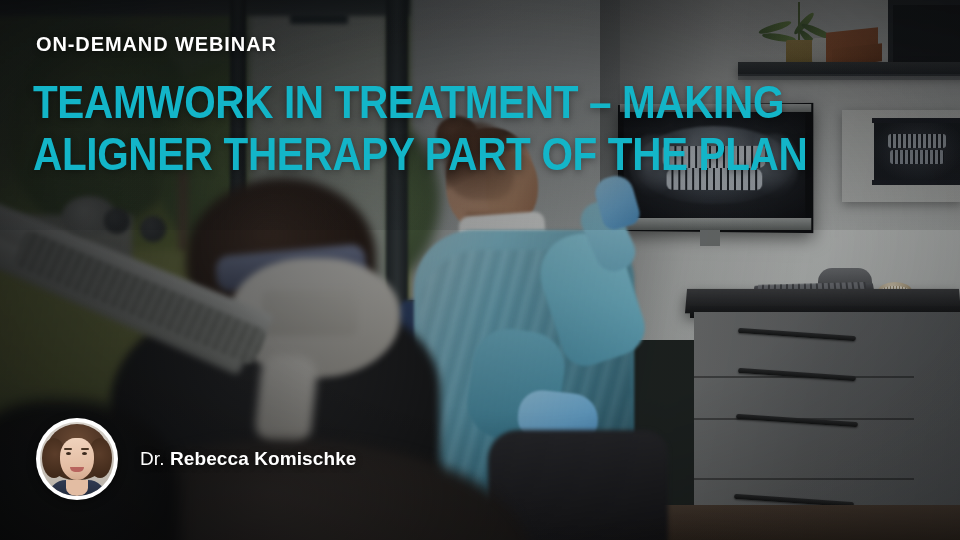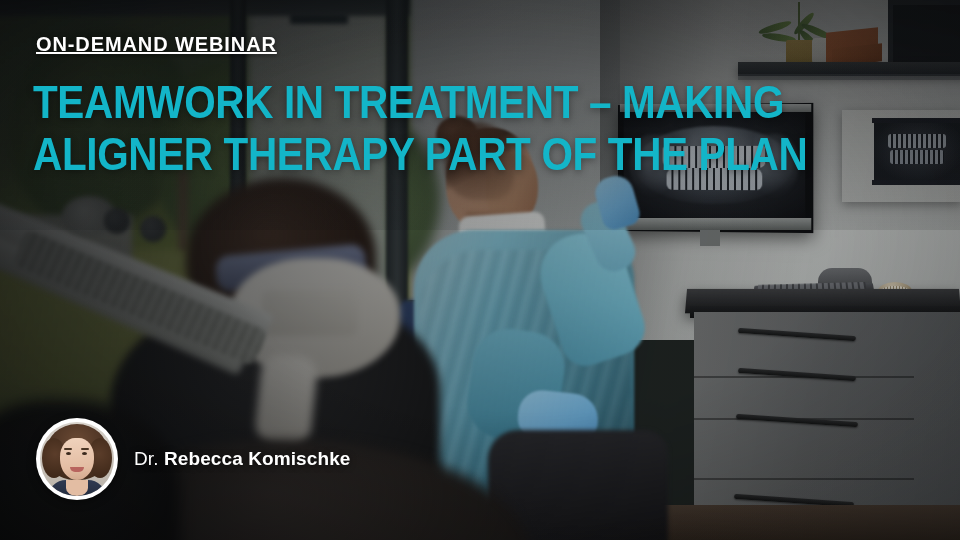--- a/index.html
+++ b/index.html
@@ -508,40 +508,39 @@
   
   .content { position: absolute; inset: 0; }
 
   .eyebrow {
     position: absolute; left: 36px; top: 33px;
     color: #ffffff;
     font-size: 20px;
     font-weight: bold;
     letter-spacing: .9px;
     text-shadow: 0 1px 5px rgba(0,0,0,.55);
-    text-decoration: underline;
   }
 
   .headline {
     position: absolute; left: 33px; top: 76px; width: 660px;
     color: #13b5c8;
     font-size: 46px;
     font-weight: bold;
     line-height: 52px;
     letter-spacing: -0.4px;
     transform: scaleX(.88);
     transform-origin: left top;
     text-shadow: 0 2px 8px rgba(0,0,0,.40);
     white-space: nowrap;
   }
   .headline .hl-line { display: block; }
 
   .presenter {
     position: absolute; left: 36px; top: 418px;
-    display: flex; align-items: center; gap: 16px;
+    display: flex; align-items: center; gap: 22px;
   }
   .avatar {
     position: relative; width: 82px; height: 82px; border-radius: 50%;
     background: #ffffff;
     box-shadow: 0 2px 10px rgba(0,0,0,.45);
     overflow: hidden;
     flex: 0 0 auto;
   }
   .avatar-photo {
     position: absolute; left: 4px; top: 4px; width: 74px; height: 74px;

